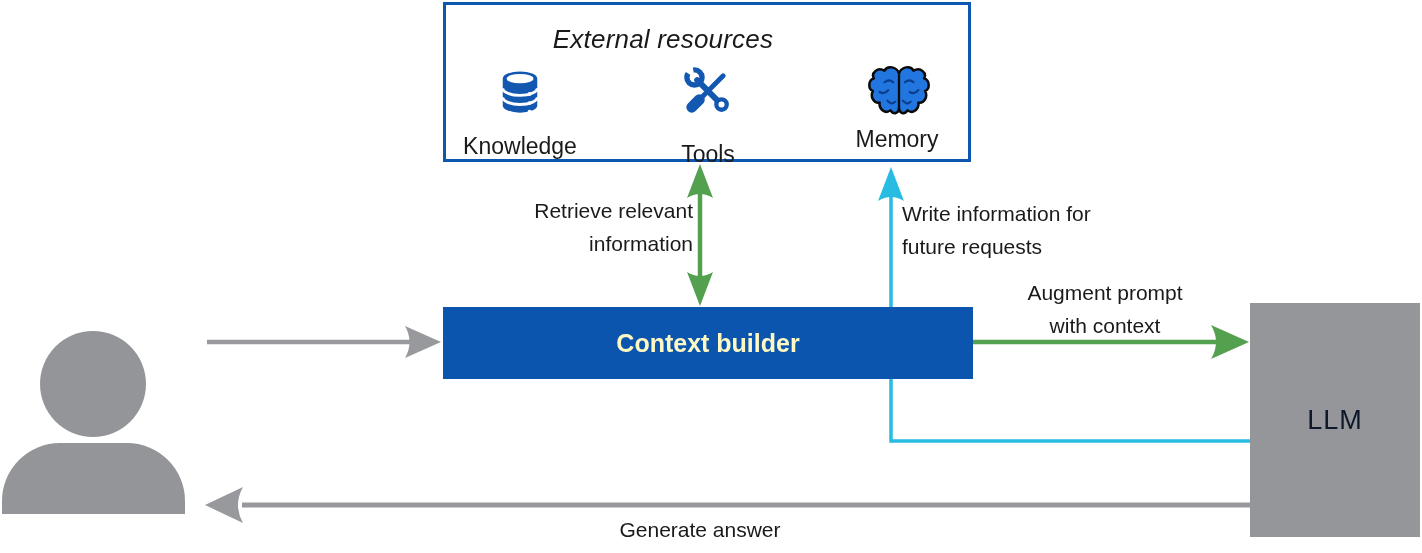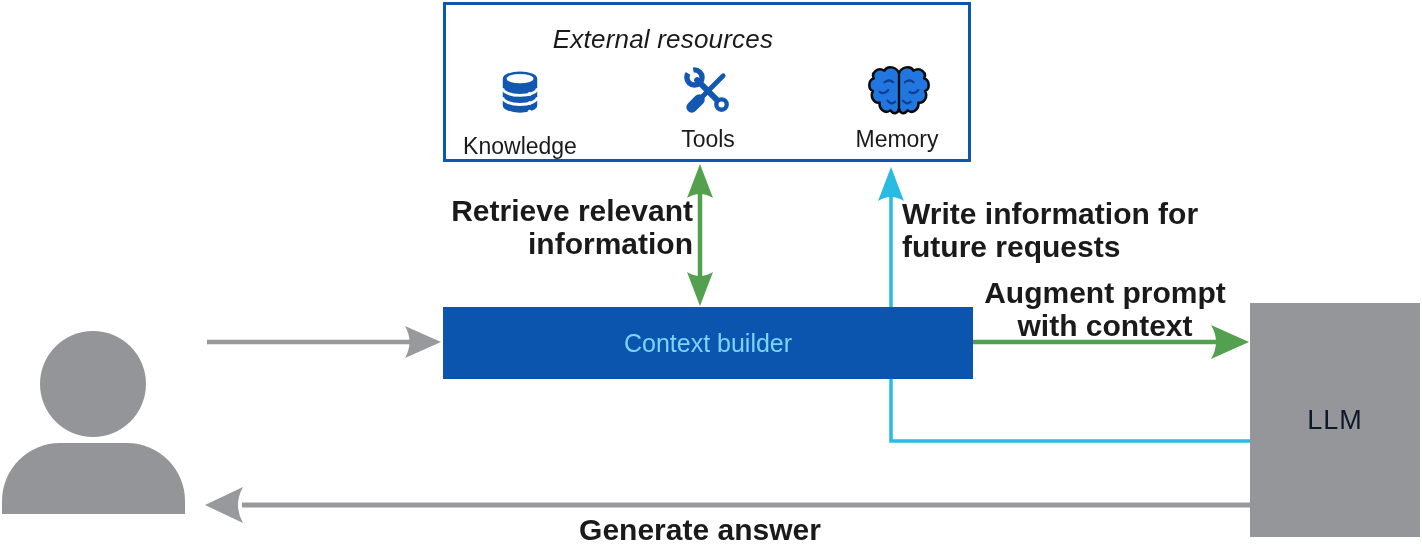--- a/index.html
+++ b/index.html
@@ -18,34 +18,34 @@
     left:443px;top:24px;width:440px;text-align:center;z-index:3;
     font-size:26px;font-style:italic;letter-spacing:.2px;
   }
   .icon-slot{z-index:3;display:flex;align-items:center;justify-content:center;}
   .res-label{z-index:3;text-align:center;font-size:23px;top:126px;width:200px;}
   
   .ctx-box{
     left:443px;top:307px;width:530px;height:72px;background:var(--brand-blue);
     z-index:2;display:flex;align-items:center;justify-content:center;
   }
-  .ctx-box span{color:#7dd3fc;font-size:25px;}
+  .ctx-box span{color:#fef9c3;font-size:25px;font-weight:bold;}
   
   .llm-box{
     left:1250px;top:303px;width:170px;height:234px;background:var(--node-gray);
     z-index:2;display:flex;align-items:center;justify-content:center;
   }
   .llm-box span{color:#0f172a;font-size:27px;letter-spacing:1px;}
   
   .person-head{left:40px;top:331px;width:106px;height:106px;border-radius:50%;
     background:var(--person-gray);z-index:2;}
   .person-body{left:2px;top:443px;width:183px;height:71px;border-radius:58px 58px 0 0;
     background:var(--person-gray);z-index:2;}
   
-  .ann{z-index:3;font-size:30px;line-height:33px;font-weight:bold;}
+  .ann{z-index:3;font-size:21px;line-height:33px;}
   .ann.right{text-align:right;}
   .ann.center{text-align:center;}
 </style>
 </head>
 <body>
 
 <div id="canvas">
 
   <svg id="arrow-layer" viewBox="0 0 1422 553">
 
@@ -107,21 +107,21 @@
 
       <line x1="16" y1="32" x2="38" y2="10" style="stroke:var(--icon-blue)" stroke-width="4.5" stroke-linecap="round"></line>
       <line x1="9" y1="39" x2="16" y2="32" style="stroke:var(--icon-blue)" stroke-width="10" stroke-linecap="round"></line>
 
       <line x1="14" y1="14" x2="34" y2="34" style="stroke:var(--icon-blue)" stroke-width="5.5" stroke-linecap="round"></line>
       <circle cx="11.5" cy="11.5" r="7" fill="none" style="stroke:var(--icon-blue)" stroke-width="5"></circle>
       <path d="M11.5,11.5 L-2,3 L9,-4 Z" fill="#ffffff"></path>
       <circle cx="36.5" cy="36.5" r="4.8" fill="#ffffff" style="stroke:var(--icon-blue)" stroke-width="4"></circle>
     </svg>
   </div>
-  <div class="abs res-label" style="left:608px;">Tools</div>
+  <div class="abs res-label" style="left:608px;margin-top:15px;">Tools</div>
 
   <div class="abs icon-slot" style="left:868px;top:62px;width:62px;height:58px;">
     <svg width="62" height="58" viewBox="0 0 64 56">
       <path d="M32,10 C30,3 20,1 17,7 C10,3 3,9 6,15 C0,17 0,26 5,28 C2,34 6,41 12,40 C11,47 18,52 23,48 C27,53 31,51 32,46 C33,51 37,53 41,48 C46,52 53,47 52,40 C58,41 62,34 59,28 C64,26 64,17 58,15 C61,9 54,3 47,7 C44,1 34,3 32,10 Z" style="fill:var(--brain-blue);stroke:var(--brain-outline)" stroke-width="2.6" stroke-linejoin="round"></path>
       <line x1="32" y1="11" x2="32" y2="46" style="stroke:var(--brain-outline)" stroke-width="2.4"></line>
       <path d="M17,19 q5,-4 9,0" fill="none" style="stroke:var(--brain-detail)" stroke-width="2.2" stroke-linecap="round"></path>
       <path d="M12,29 q5,3 9,-2 M20,38 q4,5 8,1" fill="none" style="stroke:var(--brain-detail)" stroke-width="2.2" stroke-linecap="round"></path>
       <path d="M38,19 q5,-4 9,0" fill="none" style="stroke:var(--brain-detail)" stroke-width="2.2" stroke-linecap="round"></path>
       <path d="M43,29 q5,3 9,-2 M36,38 q4,5 8,1" fill="none" style="stroke:var(--brain-detail)" stroke-width="2.2" stroke-linecap="round"></path>
     </svg>

